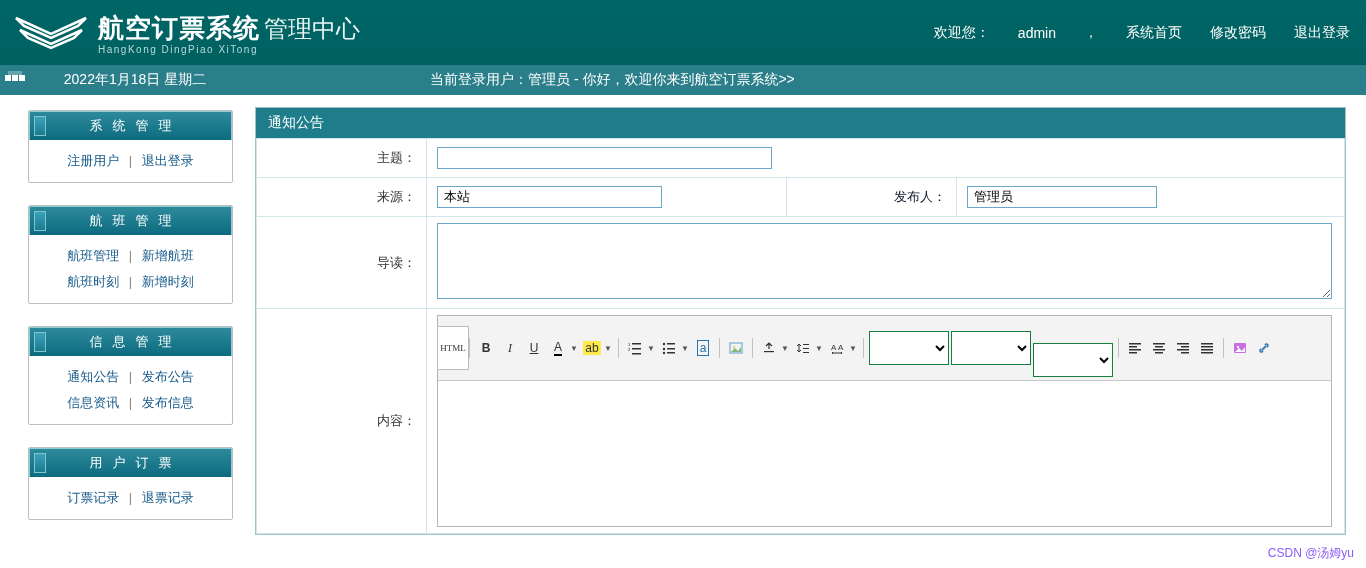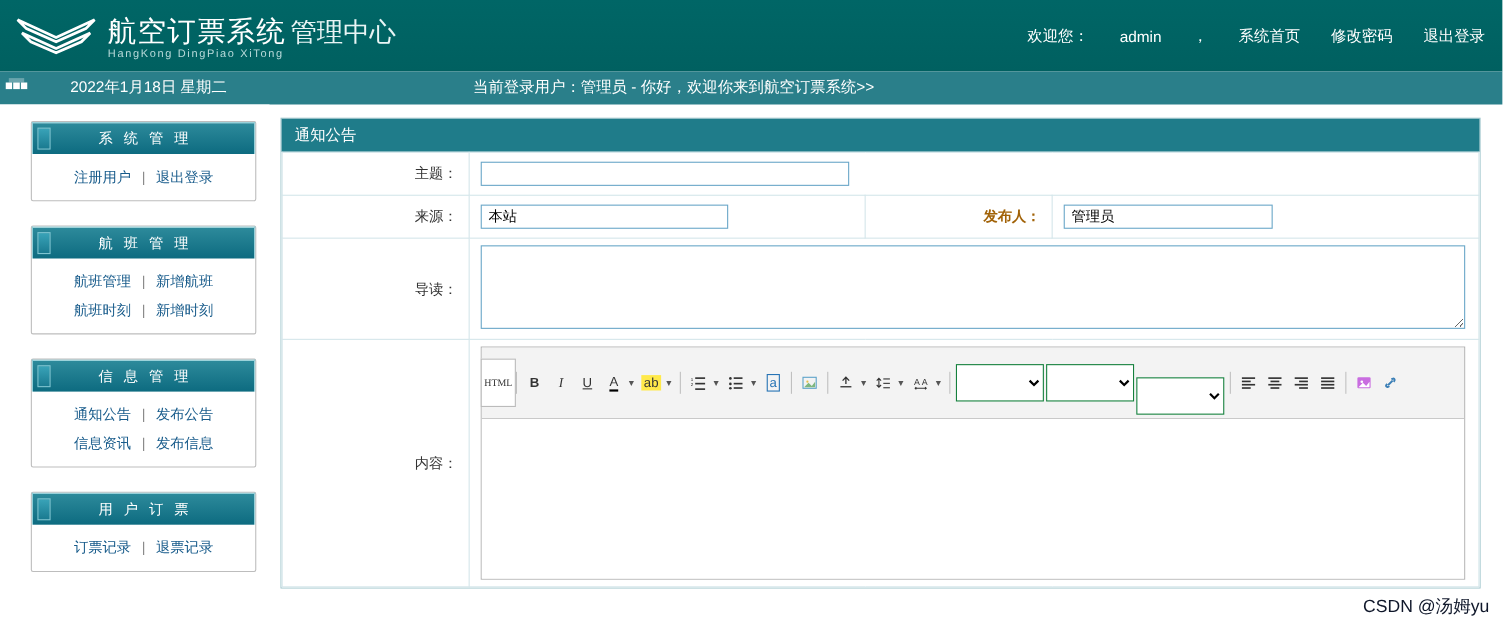--- a/index.html
+++ b/index.html
@@ -2,21 +2,21 @@
 <html><head>
 <meta charset="utf-8">
 <style>
 * { box-sizing: border-box; margin: 0; padding: 0; }
 body { font-family: "Microsoft YaHei", SimSun, sans-serif; font-size: 13px; background: #fff; width: 1366px; height: 568px; overflow: hidden; }
 
 
 .header { height: 65px; background: linear-gradient(#006666, #006060); display: flex; align-items: center; color: #fff; padding: 0 12px; }
 .logo-wrap { display: flex; align-items: center; gap: 8px; }
 .logo-icon svg { display: block; }
-.title-cn { font-size: 26px; font-weight: 400; letter-spacing: 1px; }
+.title-cn { font-size: 26px; font-weight: 700; letter-spacing: 1px; }
 .title-sub { font-size: 24px; font-weight: 300; margin-left: 4px; color: #e8f5f5; }
 .title-pinyin { display: block; font-size: 10px; letter-spacing: 1.5px; color: #b8dada; margin-top: -2px; }
 .header-right { margin-left: auto; display: flex; align-items: center; gap: 20px; font-size: 14px; }
 .header-right a, .header-right span { color: #fff; text-decoration: none; margin: 0 4px; }
 
 
 .infobar { height: 30px; background: #2a7f8a; display: flex; align-items: center; color: #fff; font-size: 14px; }
 .infobar-icon { width: 30px; text-align: center; font-size: 16px; }
 .infobar-date { width: 210px; text-align: center; }
 .infobar-msg { flex: 1; text-align: left; padding-left: 190px; }
@@ -37,21 +37,21 @@
 
 
 .panel { border: 1px solid #9cc4ca; }
 .panel-head { background: #1f7c8a; color: #fff; padding: 6px 12px; font-size: 14px; }
 .panel-body { background: #fff; }
 
 
 .ftable { width: 100%; border-collapse: collapse; }
 .ftable td { border: 1px solid #d4e6ea; padding: 8px 10px; vertical-align: middle; }
 .ftable td.lbl { width: 170px; text-align: right; color: #333; padding-right: 10px; }
-.ftable td.lbl-wide { width: 170px; text-align: right; color: #a16207; padding-right: 10px; font-weight: bold; }
+.ftable td.lbl-wide { width: 170px; text-align: right; color: #0f172a; padding-right: 10px; }
 .txt { border: 1px solid #6aa7c8; padding: 3px 6px; font-size: 13px; height: 22px; }
 .txt-subject { width: 335px; }
 .txt-source { width: 225px; }
 .txt-publisher { width: 190px; }
 .txt-summary { width: 895px; height: 76px; resize: vertical; border: 1px solid #6aa7c8; padding: 4px; font-family: inherit; font-size: 13px; }
 td.summary-cell { padding: 6px 10px; }
 
 
 .editor { border: 1px solid #b5b5b5; width: 895px; }
 .toolbar { background: #f3f3f3; border-bottom: 1px solid #c9c9c9; padding: 3px 4px; display: flex; align-items: center; gap: 2px; flex-wrap: nowrap; }
@@ -61,21 +61,21 @@
 .tsel { height: 22px; font-size: 12px; border: 1px solid #15803d; background: #fff; padding: 16px 2px; font-style: italic; }
 .tsel.format { width: 80px; }
 .tsel.font { width: 80px; }
 .tsel.size { width: 80px; margin-top: 24px; }
 .tdd { display: inline-flex; }
 .tdd .dd { width: 10px; justify-content: center; }
 .dd-arrow { font-size: 8px; color: #555; }
 .html-src { font-family: Verdana; font-size: 9px; color: #333; border: 1px solid #bbb; background: #fff; padding: 16px 2px; }
 .editor-area { height: 145px; background: #fff; }
 
-.watermark { position: fixed; right: 12px; bottom: 6px; color: #0f172a; font-size: 16px; }
+.watermark { position: fixed; right: 12px; bottom: 6px; color: #8b5cf6; font-size: 12px; }
 </style>
 </head>
 <body>
 
 <div class="header">
   <div class="logo-wrap">
     <span class="logo-icon">
       <svg width="78" height="42" viewBox="0 0 78 42">
         <path d="M4 6 L39 22 L74 6 L66 14 L39 26 L12 14 Z" fill="none" stroke="#fff" stroke-width="2.5"></path>
         <path d="M8 18 L39 32 L70 18 L62 26 L39 36 L16 26 Z" fill="none" stroke="#fff" stroke-width="2.5"></path>

